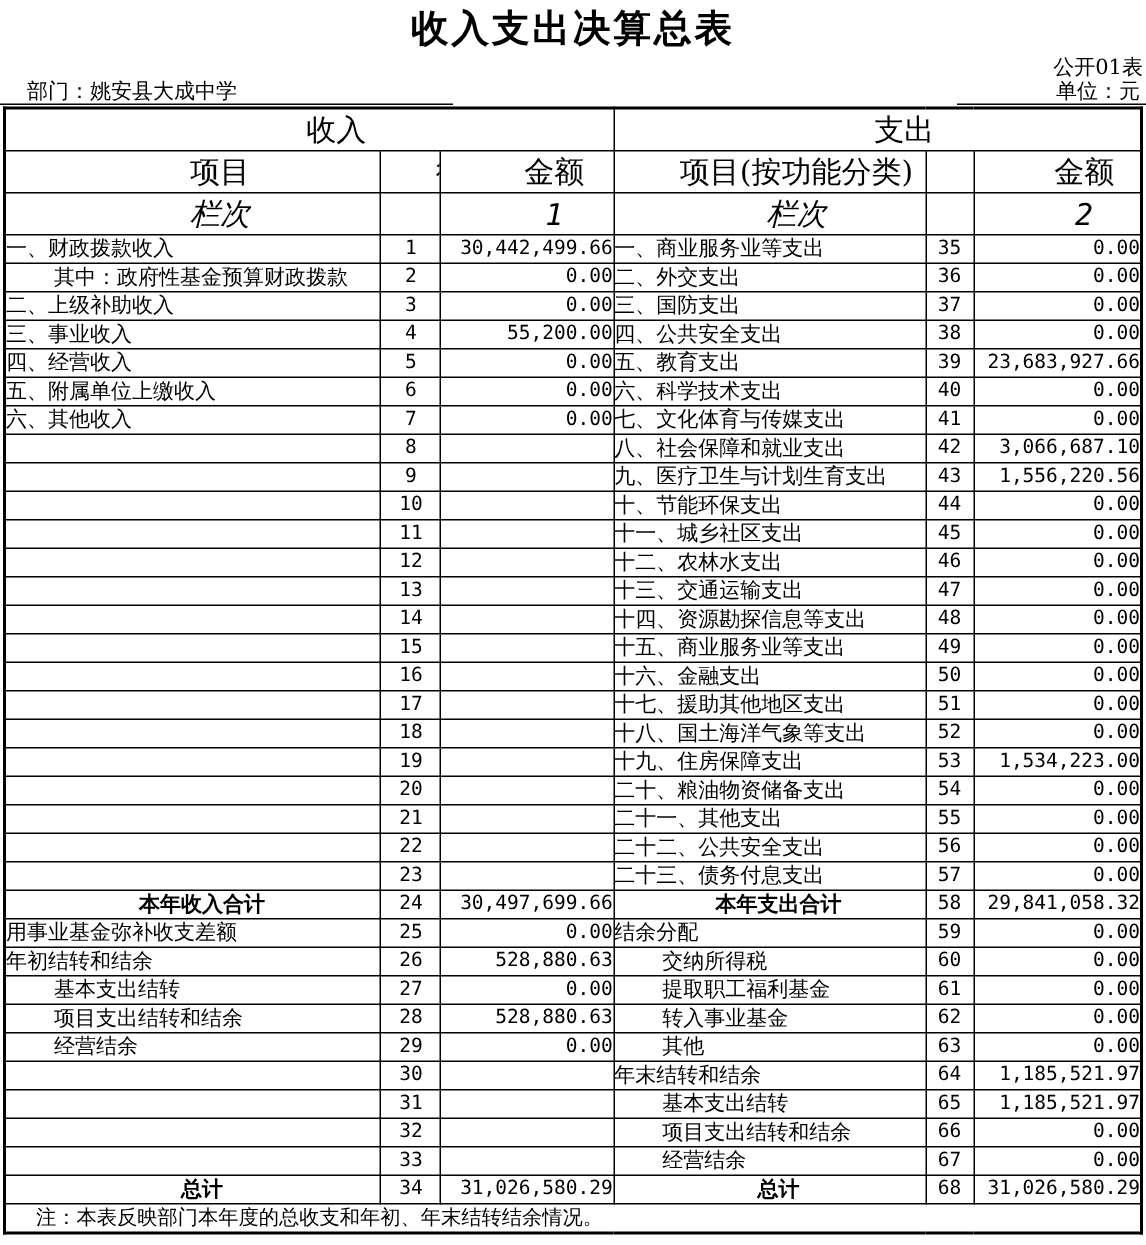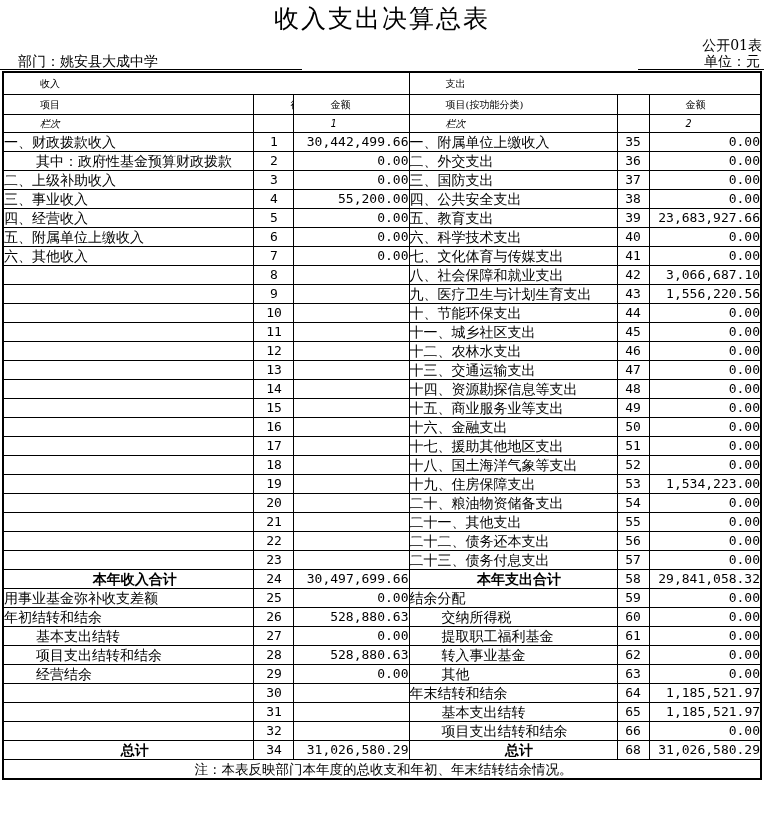--- a/index.html
+++ b/index.html
@@ -6,21 +6,21 @@
   body{
     width:764px;height:830px;
     color:#000;
     font-family:"DejaVu Serif","Liberation Serif",serif;
   }
   .page{width:764px;}
   .title{
     margin:0;padding-top:4px;
     text-align:center;
     font-size:25px;line-height:29px;
-    font-weight:normal;
+    font-weight:bold;
     letter-spacing:2px;
   }
   .meta-top{
     margin-top:5px;
     text-align:right;
     font-size:14px;line-height:15px;
     padding-right:2px;
     padding-left:48px;
   }
   .meta-bottom{
@@ -42,38 +42,38 @@
     border-collapse:collapse;table-layout:fixed;
     width:758px;margin:0 auto;
     border:2px solid #000;
   }
   .main th,.main td{
     border:1px solid #000;
     font-weight:normal;
     overflow:hidden;white-space:nowrap;
     padding:0;
   }
-  .main th{font-size:10px;text-align:left;padding-left:36px;}
+  .main th{font-size:20px;text-align:center;padding-left:36px;}
   .hr1 th{height:21px;}
   .hr2 th{height:19px;}
   .hr3 th{height:17px;font-style:italic;}
   tbody td{height:18px;line-height:18px;font-size:14px;}
   .item{text-align:left;padding-left:3px;}
   .item.indent{padding-left:32px;}
   .item.total{text-align:center;font-weight:bold;padding-left:12px;}
   .rowno{text-align:center;}
   .amt{text-align:right;padding-right:4px;}
   .rowno,.amt,.col-index{
     font-family:"DejaVu Sans Mono","Liberation Mono",monospace;
     font-size:13px;
   }
   .div-l{border-left:2px solid #000;}
   .note-row td{
-    font-size:13.5px;text-align:center;
-    padding-left:3px;height:18px;line-height:18px;
+    font-size:13.5px;text-align:left;
+    padding-left:20px;height:18px;line-height:18px;
   }
 </style>
 </head>
 <body>
 
 <div class="page">
 
   <h1 class="title">收入支出决算总表</h1>
 
   <div class="meta-top">
@@ -114,21 +114,21 @@
         <th class="div-l">栏次</th>
         <th></th>
         <th class="col-index">2</th>
       </tr>
     </thead>
     <tbody id="rows-body">
         <tr>
           <td class="item">一、财政拨款收入</td>
           <td class="rowno">1</td>
           <td class="amt">30,442,499.66</td>
-          <td class="item div-l">一、附属单位上缴收入</td>
+          <td class="item div-l">一、商业服务业等支出</td>
           <td class="rowno">35</td>
           <td class="amt">0.00</td>
         </tr>
         <tr>
           <td class="item indent">其中：政府性基金预算财政拨款</td>
           <td class="rowno">2</td>
           <td class="amt">0.00</td>
           <td class="item div-l">二、外交支出</td>
           <td class="rowno">36</td>
           <td class="amt">0.00</td>
@@ -282,21 +282,21 @@
           <td class="rowno">21</td>
           <td class="amt"></td>
           <td class="item div-l">二十一、其他支出</td>
           <td class="rowno">55</td>
           <td class="amt">0.00</td>
         </tr>
         <tr>
           <td class="item"></td>
           <td class="rowno">22</td>
           <td class="amt"></td>
-          <td class="item div-l">二十二、债务还本支出</td>
+          <td class="item div-l">二十二、公共安全支出</td>
           <td class="rowno">56</td>
           <td class="amt">0.00</td>
         </tr>
         <tr>
           <td class="item"></td>
           <td class="rowno">23</td>
           <td class="amt"></td>
           <td class="item div-l">二十三、债务付息支出</td>
           <td class="rowno">57</td>
           <td class="amt">0.00</td>
@@ -364,20 +364,28 @@
           <td class="item div-l indent">基本支出结转</td>
           <td class="rowno">65</td>
           <td class="amt">1,185,521.97</td>
         </tr>
         <tr>
           <td class="item"></td>
           <td class="rowno">32</td>
           <td class="amt"></td>
           <td class="item div-l indent">项目支出结转和结余</td>
           <td class="rowno">66</td>
+          <td class="amt">0.00</td>
+        </tr>
+        <tr>
+          <td class="item"></td>
+          <td class="rowno">33</td>
+          <td class="amt"></td>
+          <td class="item div-l indent">经营结余</td>
+          <td class="rowno">67</td>
           <td class="amt">0.00</td>
         </tr>
         <tr>
           <td class="item total">总计</td>
           <td class="rowno">34</td>
           <td class="amt">31,026,580.29</td>
           <td class="item div-l total">总计</td>
           <td class="rowno">68</td>
           <td class="amt">31,026,580.29</td>
         </tr>

